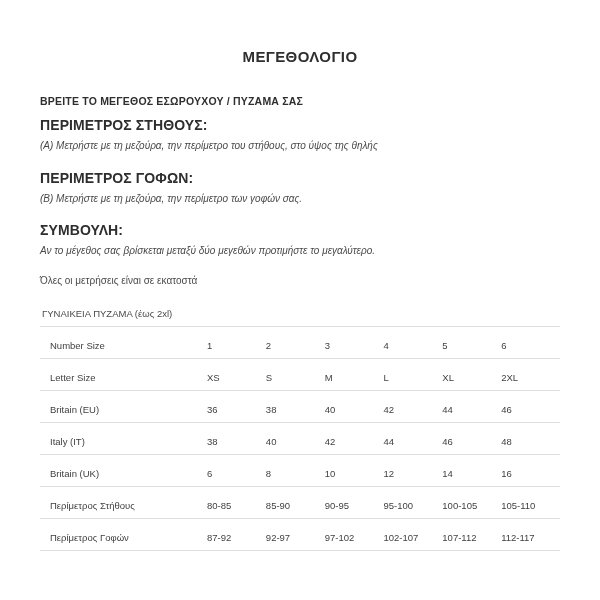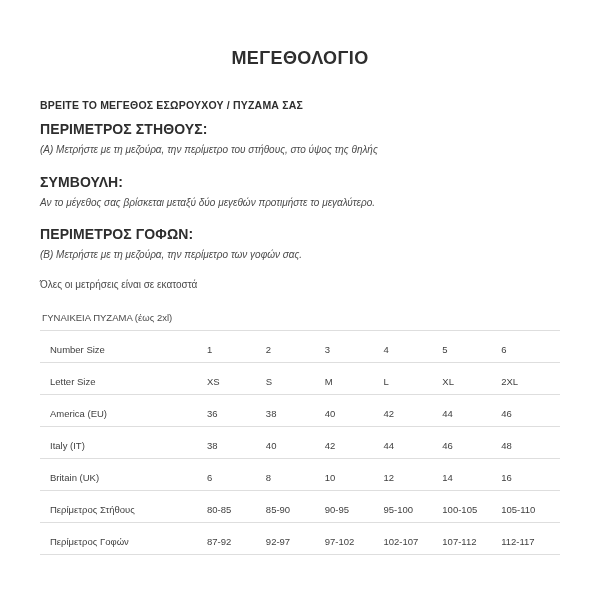--- a/index.html
+++ b/index.html
@@ -16,21 +16,21 @@
   }
   .page {
     position: relative;
     width: 600px;
     height: 600px;
     box-sizing: border-box;
     padding: 40px 40px 0 40px;
   }
   .title {
     text-align: center;
-    font-size: 18px;
+    font-size: 15px;
     font-weight: bold;
     letter-spacing: 0.4px;
     color: #2e2e2e;
     margin: 8px 0 30px 0;
   }
   .subtitle {
     font-size: 10.5px;
     font-weight: bold;
     letter-spacing: 0.2px;
     color: #2e2e2e;
@@ -100,27 +100,27 @@
   <h1 class="title">ΜΕΓΕΘΟΛΟΓΙΟ</h1>
 
   <div class="subtitle">ΒΡΕΙΤΕ ΤΟ ΜΕΓΕΘΟΣ ΕΣΩΡΟΥΧΟΥ / ΠΥΖΑΜΑ ΣΑΣ</div>
 
   <div class="block">
     <div class="block-head">ΠΕΡΙΜΕΤΡΟΣ ΣΤΗΘΟΥΣ:</div>
     <div class="block-body italic">(Α) Μετρήστε με τη μεζούρα, την περίμετρο του στήθους, στο ύψος της θηλής</div>
   </div>
 
   <div class="block">
-    <div class="block-head">ΣΥΜΒΟΥΛΗ:</div>
-    <div class="block-body italic">Αν το μέγεθος σας βρίσκεται μεταξύ δύο μεγεθών προτιμήστε το μεγαλύτερο.</div>
+    <div class="block-head">ΠΕΡΙΜΕΤΡΟΣ ΓΟΦΩΝ:</div>
+    <div class="block-body italic">(Β) Μετρήστε με τη μεζούρα, την περίμετρο των γοφών σας.</div>
   </div>
 
   <div class="block">
-    <div class="block-head">ΠΕΡΙΜΕΤΡΟΣ ΓΟΦΩΝ:</div>
-    <div class="block-body italic">(Β) Μετρήστε με τη μεζούρα, την περίμετρο των γοφών σας.</div>
+    <div class="block-head">ΣΥΜΒΟΥΛΗ:</div>
+    <div class="block-body italic">Αν το μέγεθος σας βρίσκεται μεταξύ δύο μεγεθών προτιμήστε το μεγαλύτερο.</div>
   </div>
 
   <div class="note">Όλες οι μετρήσεις είναι σε εκατοστά</div>
 
   <div class="table-caption">ΓΥΝΑΙΚΕΙΑ ΠΥΖΑΜΑ (έως 2xl)</div>
 
   <table class="size-table">
     <tbody>
       <tr>
         <td class="label">Number Size</td>
@@ -134,21 +134,21 @@
       <tr>
         <td class="label">Letter Size</td>
         <td class="val">XS</td>
         <td class="val">S</td>
         <td class="val">M</td>
         <td class="val">L</td>
         <td class="val-wide">XL</td>
         <td class="val-wide">2XL</td>
       </tr>
       <tr>
-        <td class="label">America (EU)</td>
+        <td class="label">Britain (EU)</td>
         <td class="val">36</td>
         <td class="val">38</td>
         <td class="val">40</td>
         <td class="val">42</td>
         <td class="val-wide">44</td>
         <td class="val-wide">46</td>
       </tr>
       <tr>
         <td class="label">Italy (IT)</td>
         <td class="val">38</td>

